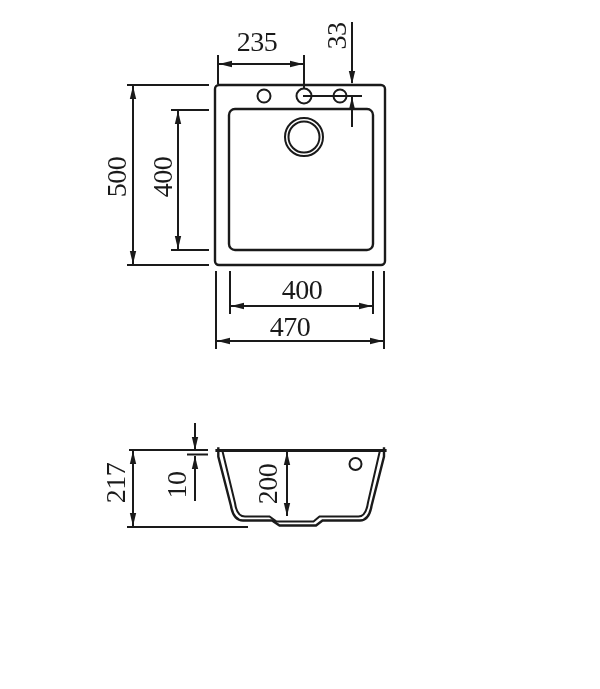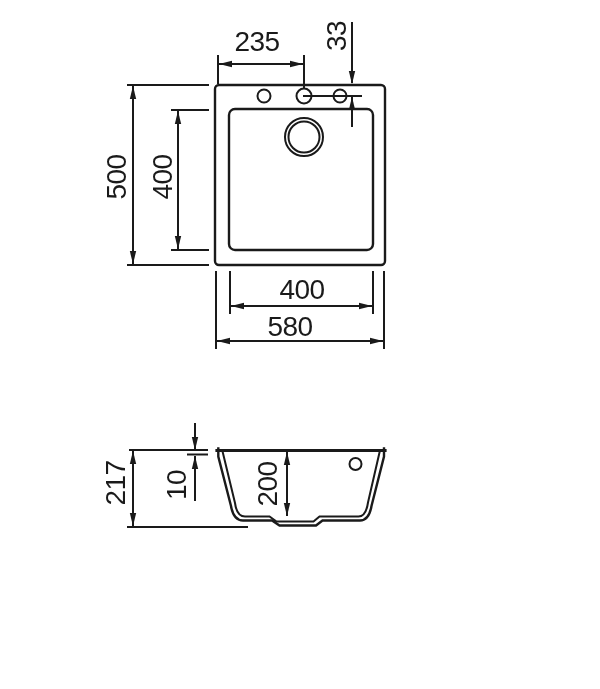--- a/index.html
+++ b/index.html
@@ -1,19 +1,19 @@
 <!DOCTYPE html>
 <html style="--line: #1a1a1a; --bg: #ffffff;"><head>
 <meta charset="utf-8">
 <style>
   :root { --line:#1a1a1a; --bg:#ffffff; }
   html,body { margin:0; padding:0; background:var(--bg); }
   .canvas {
     position:relative; width:600px; height:689px; background:var(--bg);
-    font-family:Liberation Sans, sans-serif; overflow:hidden;
+    font-family:Liberation Serif, serif; overflow:hidden;
   }
   .canvas svg { position:absolute; left:0; top:0; }
   .ln   { stroke:var(--line); fill:none; stroke-width:2; stroke-linecap:square; }
   .ln-thick { stroke-width:2.4; }
   .ln-rim   { stroke-width:3.2; }
   .ah   { fill:var(--line); stroke:none; }
   .dim-label {
     position:absolute; color:var(--line); font-size:28px; line-height:1;
     letter-spacing:-0.5px; white-space:nowrap;
     transform:translate(-50%,-50%);
@@ -118,20 +118,20 @@
   <span class="dim-label" style="left:257px; top:42px;">235</span>
 
   <span class="dim-label rot" style="left:337px; top:36px;">33</span>
 
   <span class="dim-label rot" style="left:117px; top:177px;">500</span>
 
   <span class="dim-label rot" style="left:163px; top:177px;">400</span>
 
   <span class="dim-label" style="left:302px; top:290px;">400</span>
 
-  <span class="dim-label" style="left:290px; top:327px;">580</span>
+  <span class="dim-label" style="left:290px; top:327px;">470</span>
 
   <span class="dim-label rot" style="left:116px; top:483px;">217</span>
 
   <span class="dim-label rot" style="left:177px; top:485px;">10</span>
 
   <span class="dim-label rot" style="left:268px; top:484px;">200</span>
 </div>
 
 </body></html>

